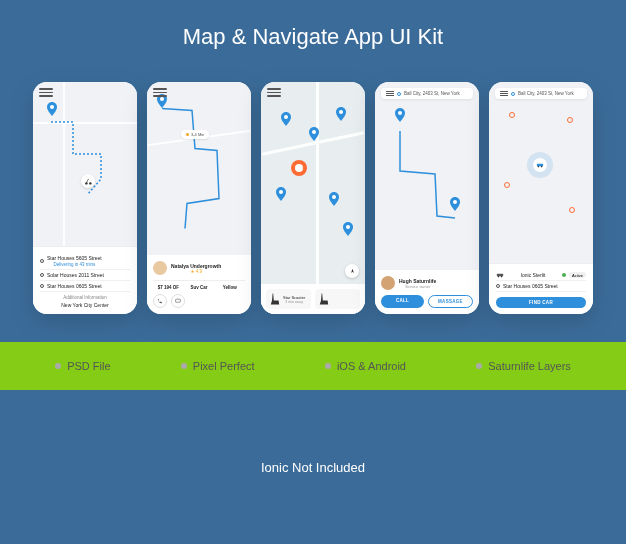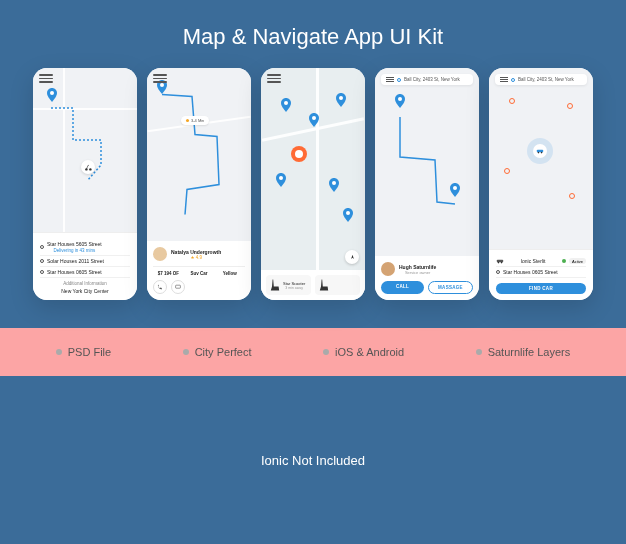--- a/index.html
+++ b/index.html
@@ -13,21 +13,21 @@
   }
   .hero {
     background: #3b6c99;
     padding: 24px 20px 28px;
     text-align: center;
   }
   .title {
     color: #fff;
     font-size: 22px;
     font-weight: 500;
-    margin-bottom: 18px;
+    margin-bottom: 32px;
   }
   .phones {
     display: flex;
     justify-content: center;
     gap: 10px;
   }
   .phone {
     width: 104px;
     height: 232px;
     background: #fff;
@@ -225,21 +225,21 @@
     height: 8px;
     border-radius: 50%;
     background: #fff;
   }
   .outline-circle {
     position: absolute;
     border: 1.5px solid #ff6b35;
     border-radius: 50%;
   }
   .features-bar {
-    background: #fca5a5;
+    background: #84cc16;
     padding: 18px 20px;
     display: flex;
     justify-content: space-around;
   }
   .feature {
     display: flex;
     align-items: center;
     gap: 6px;
     font-size: 11px;
     color: #555;
@@ -522,21 +522,21 @@
   </div>
 </div>
 
 <div class="features-bar">
   <div class="feature">
       <span class="bullet"></span>
       <span>PSD File</span>
     </div>
   <div class="feature">
       <span class="bullet"></span>
-      <span>City Perfect</span>
+      <span>Pixel Perfect</span>
     </div>
   <div class="feature">
       <span class="bullet"></span>
       <span>iOS &amp; Android</span>
     </div>
   <div class="feature">
       <span class="bullet"></span>
       <span>Saturnlife Layers</span>
     </div>
 </div>

